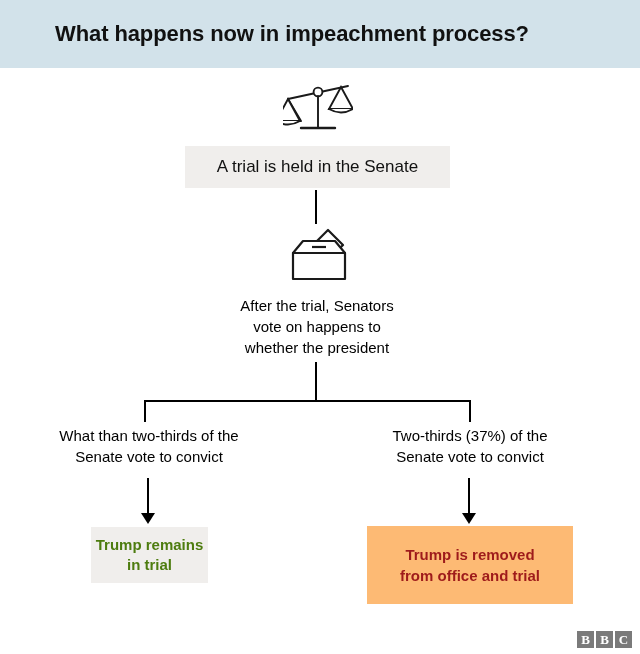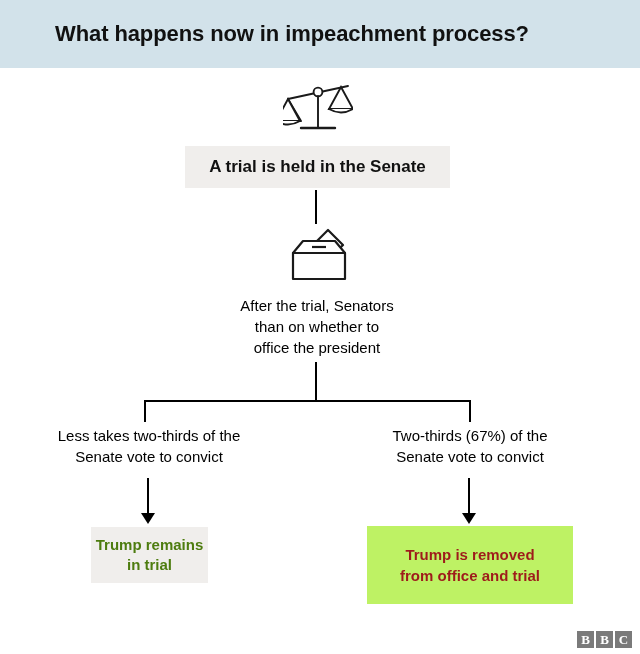--- a/index.html
+++ b/index.html
@@ -81,21 +81,21 @@
   }
   #trial-box {
     left: 185px;
     top: 78px;
     width: 265px;
     height: 42px;
     background: #f0eeec;
   }
   #trial-box .box-text {
     font-size: 17px;
-    font-weight: bold;
+    font-weight: normal;
     color: #111111;
     line-height: 22px;
   }
   #remains-box {
     left: 91px;
     top: 459px;
     width: 117px;
     height: 56px;
     background: #f0eeec;
   }
@@ -103,21 +103,21 @@
     font-size: 15px;
     font-weight: bold;
     color: #4d7c0f;
     line-height: 20px;
   }
   #removed-box {
     left: 367px;
     top: 458px;
     width: 206px;
     height: 78px;
-    background: #bef264;
+    background: #fdba74;
   }
   #removed-box .box-text {
     font-size: 15px;
     font-weight: bold;
     color: #9e1b1b;
     line-height: 21px;
   }
 
   
   .caption {
@@ -241,36 +241,36 @@
         <path d="M5 28 L57 28 L57 54 L5 54 Z" fill="#ffffff"></path>
 
         <path d="M5 28 L15 16 L47 16 L57 28 Z" fill="#ffffff"></path>
 
         <path d="M24 22 L38 22" stroke-width="2.2"></path>
       </svg>
     </div>
 
     <div class="caption" id="vote-caption">
       <div>After the trial, Senators</div>
-      <div>than on whether to</div>
-      <div>office the president</div>
+      <div>vote on happens to</div>
+      <div>whether the president</div>
     </div>
 
     <div class="vline" id="conn-vote-down"></div>
     <div class="hline" id="conn-branch-bar"></div>
     <div class="vline" id="conn-branch-left"></div>
     <div class="vline" id="conn-branch-right"></div>
 
     <div class="caption" id="left-caption">
-      <div>Less takes two-thirds of the</div>
+      <div>What than two-thirds of the</div>
       <div>Senate vote to convict</div>
     </div>
 
     <div class="caption" id="right-caption">
-      <div>Two-thirds (67%) of the</div>
+      <div>Two-thirds (37%) of the</div>
       <div>Senate vote to convict</div>
     </div>
 
     <div class="vline" id="arrow-left-stem"></div>
     <div class="arrow-head" id="arrow-left-head"></div>
     <div class="vline" id="arrow-right-stem"></div>
     <div class="arrow-head" id="arrow-right-head"></div>
 
     <div class="flow-box" id="remains-box">
       <span class="box-text">

